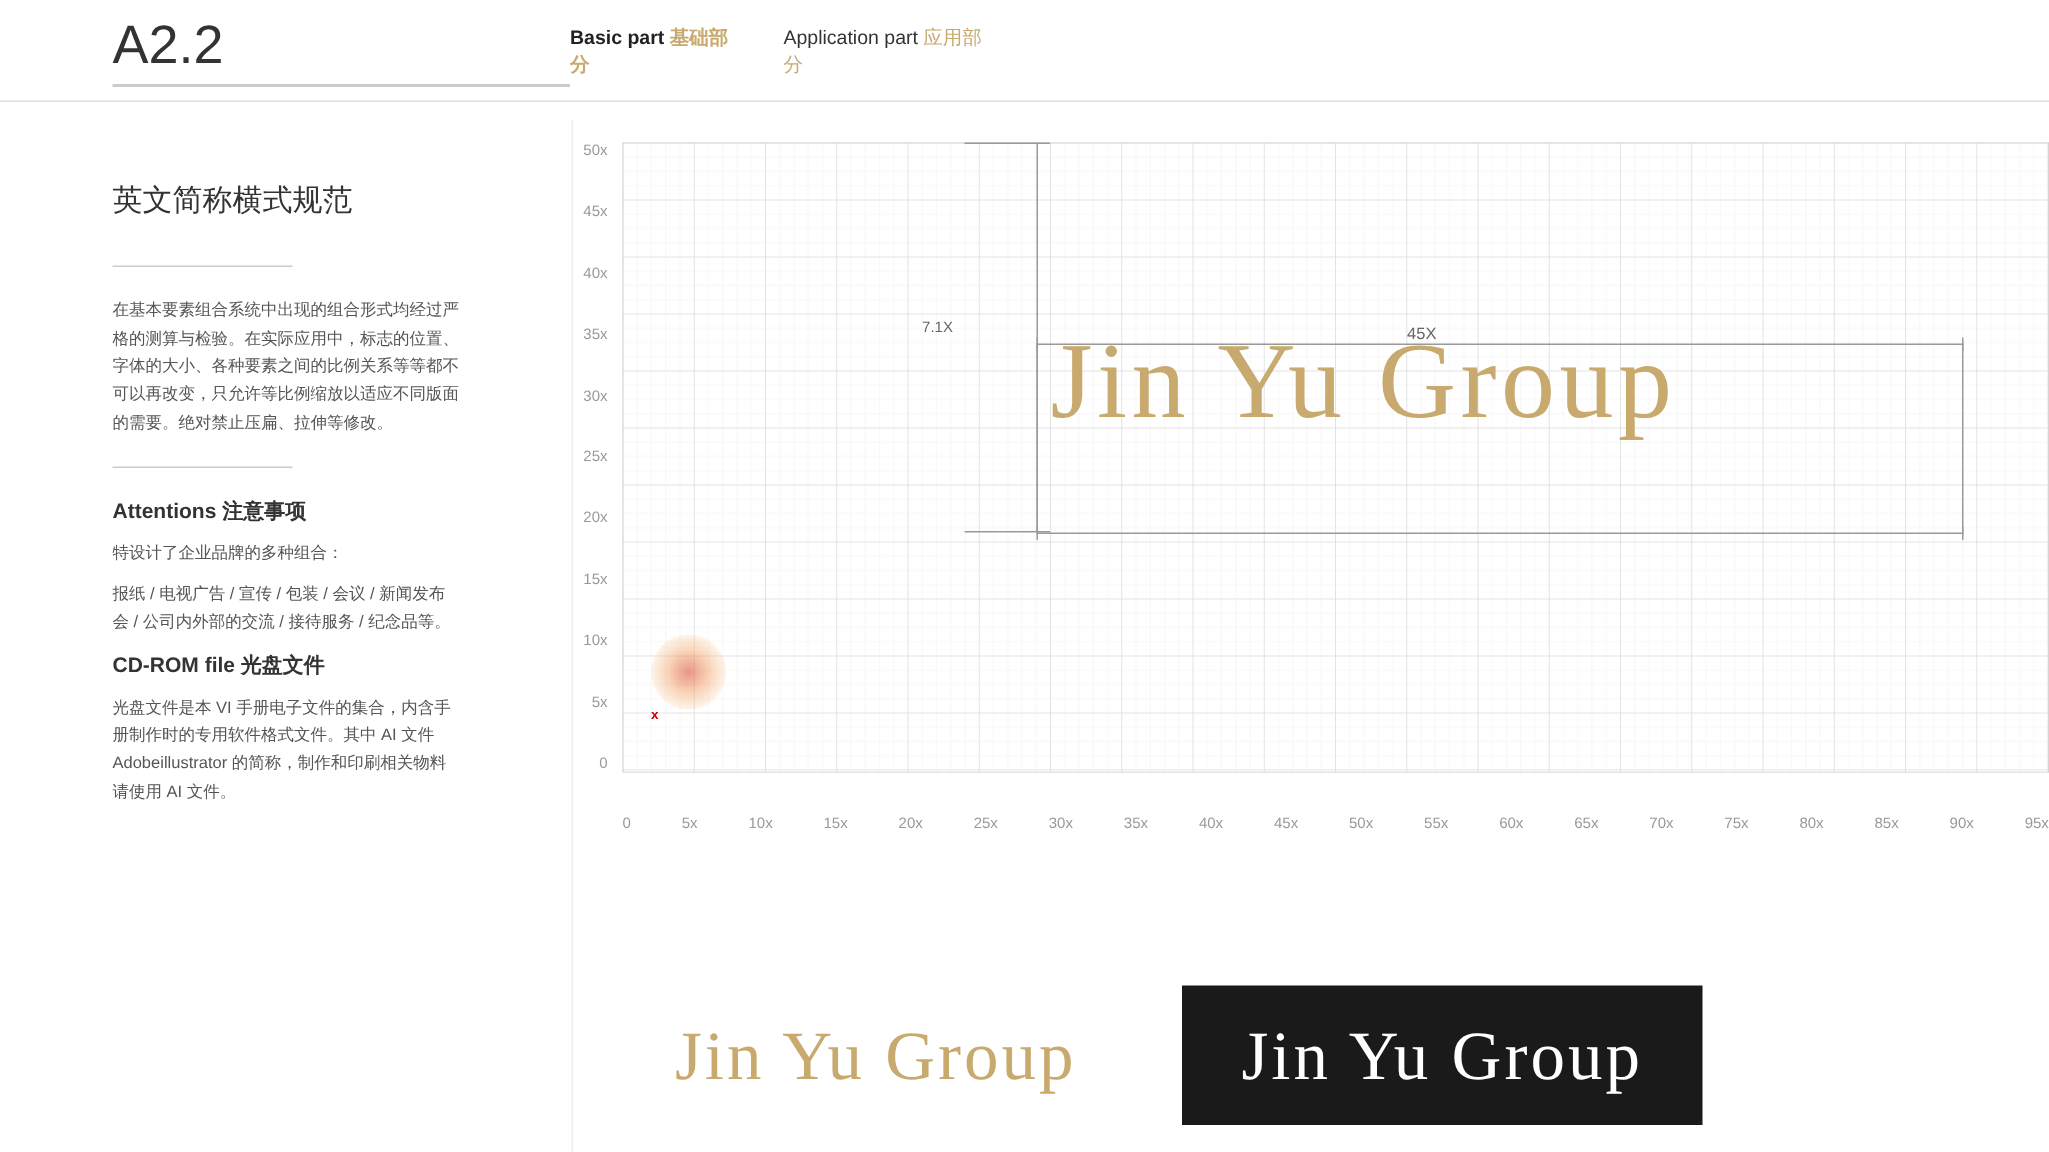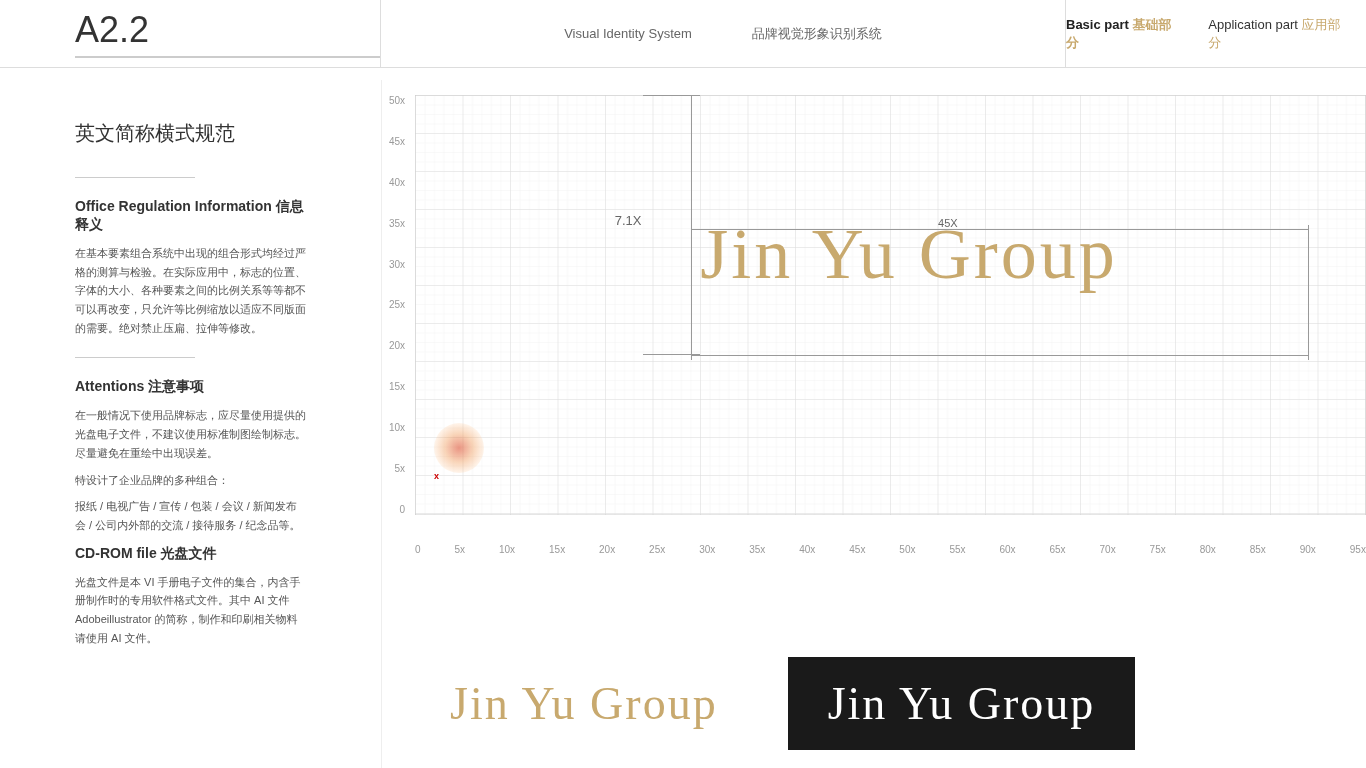--- a/index.html
+++ b/index.html
@@ -206,45 +206,39 @@
       font-weight: bold;
     }
   </style>
 </head>
 <body>
 
 <div class="header">
   <div class="header-left">
     <div class="page-number">A2.2</div>
   </div>
-  <div class="header-center">
-    <span class="header-title-en">Visual Identity System</span>
-    <span class="header-title-cn">品牌视觉形象识别系统</span>
-  </div>
   <div class="header-right">
     <span class="header-nav-item active">
       <span>Basic part</span>
       <span class="cn">基础部分</span>
     </span>
     <span class="header-nav-item">
       <span>Application part</span>
       <span class="cn">应用部分</span>
     </span>
   </div>
 </div>
 
 <div class="sidebar">
   <div class="section-title">英文简称横式规范</div>
   <div class="divider"></div>
-  <div class="sub-title">Office Regulation Information 信息释义</div>
   <div class="body-text">在基本要素组合系统中出现的组合形式均经过严格的测算与检验。在实际应用中，标志的位置、字体的大小、各种要素之间的比例关系等等都不可以再改变，只允许等比例缩放以适应不同版面的需要。绝对禁止压扁、拉伸等修改。</div>
   <div class="divider"></div>
   <div class="sub-section">
     <div class="sub-title">Attentions 注意事项</div>
-    <div class="body-text">在一般情况下使用品牌标志，应尽量使用提供的光盘电子文件，不建议使用标准制图绘制标志。尽量避免在重绘中出现误差。</div>
     <div class="body-text">特设计了企业品牌的多种组合：</div>
     <div class="body-text">报纸 / 电视广告 / 宣传 / 包装 / 会议 / 新闻发布会 / 公司内外部的交流 / 接待服务 / 纪念品等。</div>
   </div>
   <div class="sub-section">
     <div class="sub-title">CD-ROM file 光盘文件</div>
     <div class="body-text">光盘文件是本 VI 手册电子文件的集合，内含手册制作时的专用软件格式文件。其中 AI 文件 Adobeillustrator 的简称，制作和印刷相关物料请使用 AI 文件。</div>
   </div>
 </div>
 
 <div class="main-content">
@@ -296,21 +290,21 @@
       <div style="position:absolute; top:62%; left:29%; right:6%; height:1px; background:#999;">
         <div style="position:absolute; left:0; top:-4px; width:1px; height:9px; background:#999;"></div>
         <div style="position:absolute; right:0; top:-4px; width:1px; height:9px; background:#999;"></div>
       </div>
 
       <div style="position:absolute; top:32%; bottom:38%; left:29%; width:1px; background:#999;"></div>
 
       <div style="position:absolute; top:32%; bottom:38%; right:6%; width:1px; background:#999;"></div>
 
       <div style="position:absolute; top:0; bottom:38%; left:29%; border-left:1px solid #999;"></div>
-      <div style="position:absolute; top:28%; left:21%; font-size:13px; color:#666;">7.1X</div>
+      <div style="position:absolute; top:28%; left:21%; font-size:10px; color:#666;">7.1X</div>
       <div style="position:absolute; top:0; left:24%; width:6%; height:1px; background:#999;"></div>
       <div style="position:absolute; bottom:38%; left:24%; width:6%; height:1px; background:#999;"></div>
 
       <div style="position:absolute; top:28%; left:30%; font-family:'Georgia',serif; font-size:72px; color:#c8a96e; font-weight:400; letter-spacing:3px; white-space:nowrap;">Jin Yu Group</div>
     </div>
 
     <div style="position:absolute; bottom:5px; left:45px; right:0; display:flex; justify-content:space-between; align-items:flex-start;">
       <span class="axis-label">0</span>
       <span class="axis-label">5x</span>
       <span class="axis-label">10x</span>

